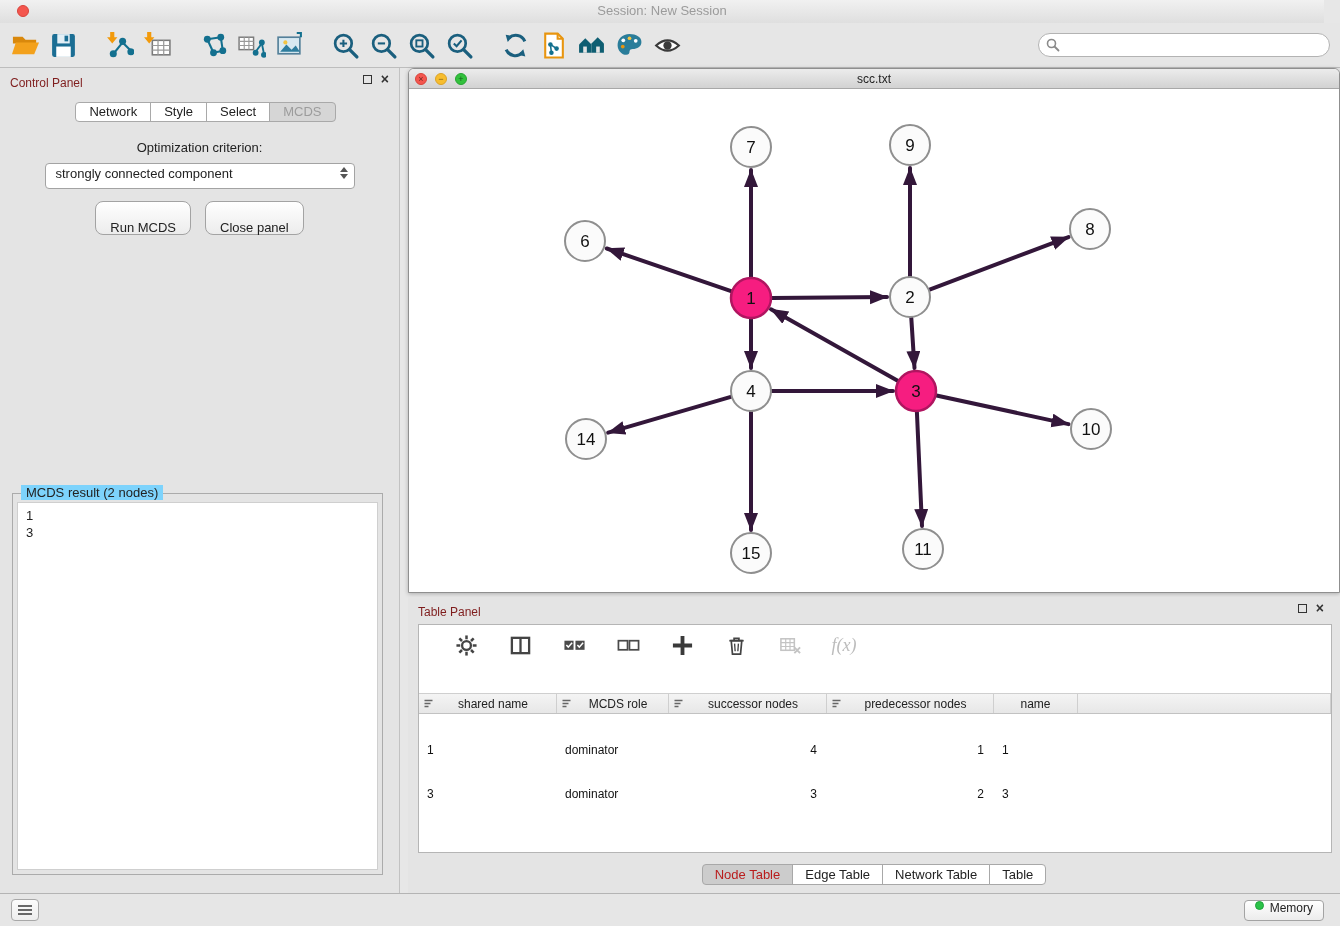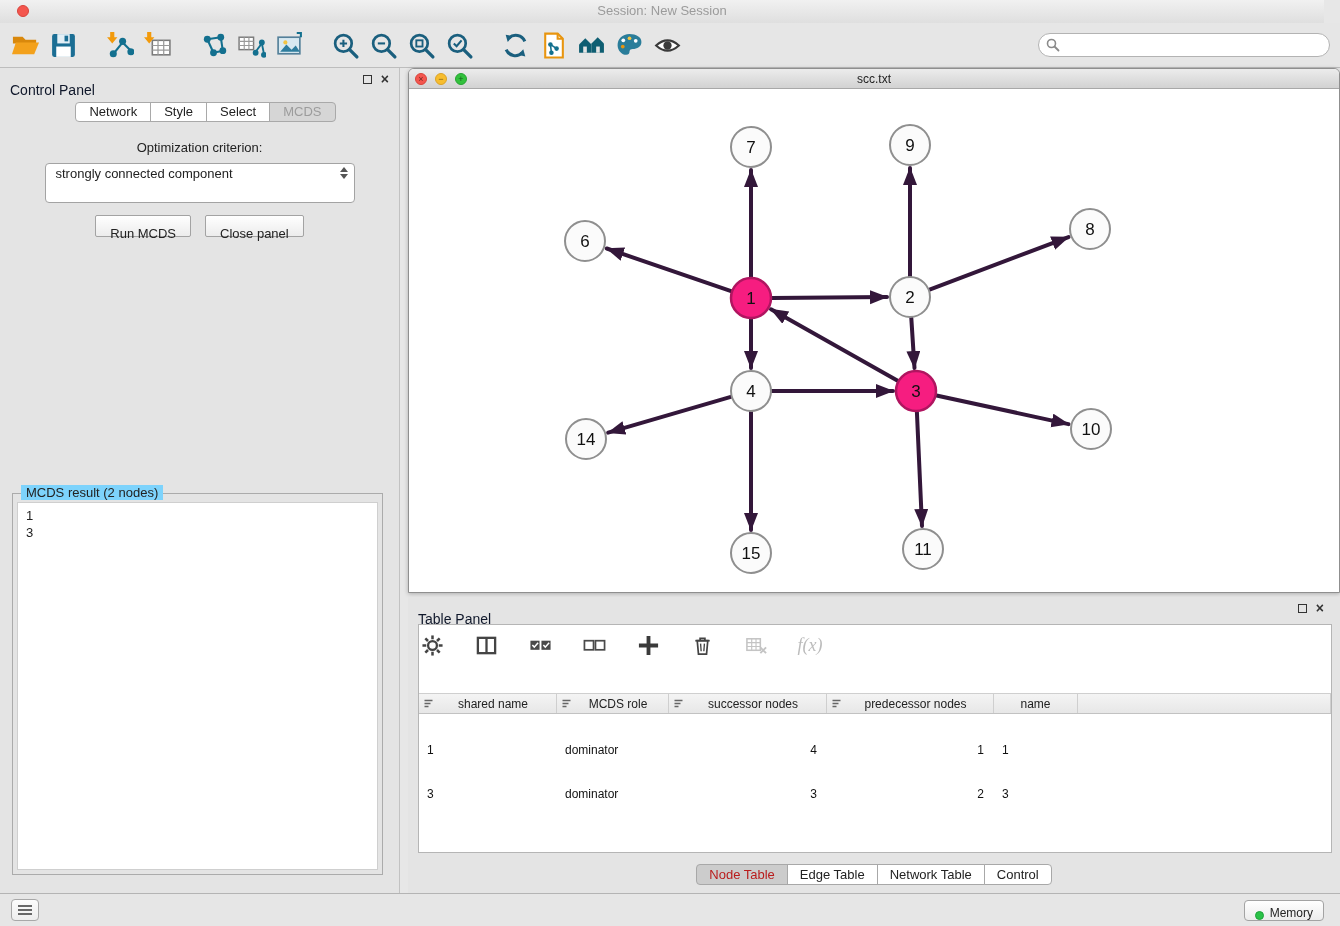--- a/index.html
+++ b/index.html
@@ -22,81 +22,81 @@
   .tbtn svg{width:29px;height:29px;}
   .sep{width:18px;flex:0 0 auto;}
   .search{position:relative;margin-left:auto;margin-right:10px;}
   .search input{width:292px;height:24px;border:1px solid #b3b3b3;border-radius:12px;background:#fff;
     padding:0 10px 0 26px;font-size:13px;outline:none;font-family:"Liberation Sans",sans-serif;}
   .search .mag{position:absolute;left:8px;top:5px;}
   
   .control-panel{position:absolute;left:0;top:68px;width:400px;height:825px;background:#e4e4e4;
     border-right:1px solid #c2c2c2;}
   .panel-head{position:relative;height:26px;}
-  .panel-head .ptitle{position:absolute;left:10px;top:14px;font-size:14px;color:#0f172a;}
+  .panel-head .ptitle{position:absolute;left:10px;top:8px;font-size:12px;color:#7f1d1d;}
   .winbtns{position:absolute;right:10px;top:6px;display:flex;gap:9px;align-items:center;}
   .float-ico{width:9px;height:9px;border:1.5px solid #333;display:inline-block;}
   .close-ico{font-size:14px;font-weight:bold;color:#333;line-height:10px;}
   .seg-tabs{display:flex;justify-content:center;margin-top:8px;}
   .seg{height:20px;line-height:18px;padding:0 13px;background:#fff;border:1px solid #a9a9a9;
     font-size:13px;color:#222;margin-left:-1px;}
   .seg:first-child{border-radius:4px 0 0 4px;margin-left:12px;}
   .seg:last-child{border-radius:0 4px 4px 0;}
   .seg.active{background:#d6d6d6;color:#9c9c9c;}
   .opt-label{text-align:center;margin-top:18px;font-size:13px;}
-  .dropdown{position:relative;margin:8px auto 0 auto;width:310px;height:40px;background:#fff;
+  .dropdown{position:relative;margin:8px auto 0 auto;width:310px;height:26px;background:#fff;
     border:1px solid #a3a3a3;border-radius:4px;font-size:13px;line-height:20px;padding:0 24px 0 10px;}
   .dd-arrows{position:absolute;right:6px;top:3px;display:flex;flex-direction:column;gap:2px;}
   .dd-arrows i{display:block;width:0;height:0;border-left:4px solid transparent;border-right:4px solid transparent;}
   .dd-up{border-bottom:5px solid #555;}
   .dd-down{border-top:5px solid #555;}
   .btn-row{display:flex;justify-content:center;gap:14px;margin-top:12px;}
-  .mac-btn{height:22px;padding:8px 14px;background:linear-gradient(#ffffff,#ececec);
-    border:1px solid #a3a3a3;border-radius:2px;font-size:13px;line-height:20px;color:#222;}
+  .mac-btn{height:22px;padding:16px 14px;background:linear-gradient(#ffffff,#ececec);
+    border:1px solid #a3a3a3;border-radius:8px;font-size:13px;line-height:20px;color:#222;}
   .groupbox{position:absolute;left:12px;top:425px;width:371px;height:382px;border:1px solid #ababab;}
   .groupbox .legend{position:absolute;top:-9px;left:8px;background:#7dd3fc;padding:0 5px;font-size:13px;color:#222;}
   .groupbox .list{position:absolute;left:4px;right:4px;top:8px;bottom:4px;background:#fff;
     border:1px solid #cfcfcf;padding:4px 8px;font-size:13px;line-height:17px;white-space:pre;}
   
   .net-window{position:absolute;left:408px;top:68px;width:932px;height:525px;background:#fff;
     border:1px solid #8f8f8f;border-radius:6px 6px 0 0;box-shadow:0 1px 4px rgba(0,0,0,.25);}
   .net-titlebar{height:20px;background:linear-gradient(#ececec,#d2d2d2);border-bottom:1px solid #a8a8a8;
     border-radius:5px 5px 0 0;position:relative;text-align:center;font-size:12px;line-height:20px;color:#222;}
   .lights{position:absolute;left:6px;top:4px;display:flex;gap:8px;}
   .light{width:12px;height:12px;border-radius:50%;position:relative;}
   .light.red{background:#f4564e;border:1px solid #d8443c;}
   .light.yellow{background:#f7bd2e;border:1px solid #dba327;}
   .light.green{background:#32c13c;border:1px solid #26a432;}
   .light span{position:absolute;left:0;top:-1px;width:10px;text-align:center;font-size:9px;color:rgba(0,0,0,.55);line-height:12px;}
   .net-canvas{position:absolute;left:0;top:20px;right:0;bottom:0;background:#fff;overflow:hidden;}
   
   .table-panel{position:absolute;left:408px;top:597px;width:932px;height:296px;background:#e4e4e4;}
   .tp-content{position:absolute;left:10px;top:27px;width:914px;height:229px;background:#fff;border:1px solid #b5b5b5;}
-  .tp-toolbar{height:40px;display:flex;align-items:center;padding-left:0;gap:28px;}
+  .tp-toolbar{height:40px;display:flex;align-items:center;padding-left:6px;gap:28px;margin-left:28px;}
   .tp-ico{width:26px;height:26px;display:flex;align-items:center;justify-content:center;}
   .tp-ico svg{width:23px;height:23px;}
   .fx{font-family:"Liberation Serif",serif;font-style:italic;font-size:18px;color:#bcbcbc;}
   .grid{display:grid;grid-template-columns:138px 112px 158px 167px 84px 1fr;margin-top:28px;}
   .ghead{background:linear-gradient(#f4f4f4,#e7e7e7);border-top:1px solid #cfcfcf;border-bottom:1px solid #c2c2c2;}
   .ghead .hcell{height:19px;display:flex;align-items:center;border-right:1px solid #cfcfcf;
     font-size:12px;color:#222;padding:0 4px;}
   .ghead .hcell .hlabel{flex:1;text-align:center;}
   .grow .cell{height:16px;font-size:12px;line-height:16px;padding:0 8px;color:#111;}
   .cell.num{text-align:right;padding-right:10px;}
   .bottom-tabs{position:absolute;left:0;right:0;top:267px;display:flex;justify-content:center;}
   .btab{height:21px;line-height:19px;padding:0 12px;border:1px solid #a8a8a8;background:#fff;
     font-size:13px;color:#222;margin-left:-1px;}
   .btab:first-child{border-radius:4px 0 0 4px;margin-left:0;}
   .btab:last-child{border-radius:0 4px 4px 0;}
   .btab.active{background:#cccccc;color:#b91c1c;}
   
   .statusbar{position:absolute;left:0;bottom:0;width:1340px;height:33px;background:#e6e6e6;border-top:1px solid #b4b4b4;}
   .sb-left{position:absolute;left:11px;top:5px;width:28px;height:22px;background:linear-gradient(#fcfcfc,#ededed);
     border:1px solid #a8a8a8;border-radius:4px;display:flex;align-items:center;justify-content:center;}
-  .sb-mem{position:absolute;right:16px;top:6px;height:21px;padding:0 10px;display:flex;align-items:flex-end;gap:6px;
+  .sb-mem{position:absolute;right:16px;top:6px;height:21px;padding:0 10px;display:flex;align-items:flex-start;gap:6px;
     background:linear-gradient(#ffffff,#ececec);border:1px solid #a3a3a3;border-radius:4px;font-size:12px;color:#222;}
   .dot{width:9px;height:9px;border-radius:50%;background:#2bc248;border:1px solid #1ea33a;}
 </style>
 </head>
 <body>
 
 <div class="titlebar">
   <span class="tl-close"></span>
   <span>Session: New Session</span>
 </div>
@@ -491,21 +491,21 @@
       <div class="cell num">3</div>
       <div class="cell num">2</div>
       <div class="cell">3</div>
       <div class="cell"></div>
     </div>
   </div>
   <div class="bottom-tabs">
     <div class="btab active">Node Table</div>
     <div class="btab">Edge Table</div>
     <div class="btab">Network Table</div>
-    <div class="btab">Control</div>
+    <div class="btab">Table</div>
   </div>
 </div>
 
 <div class="statusbar">
   <div class="sb-left">
     <svg width="16" height="12" viewBox="0 0 16 12">
       <g stroke="#444" stroke-width="1.6">
           <line x1="1" y1="2" x2="15" y2="2"></line>
           <line x1="1" y1="6" x2="15" y2="6"></line>
           <line x1="1" y1="10" x2="15" y2="10"></line>

